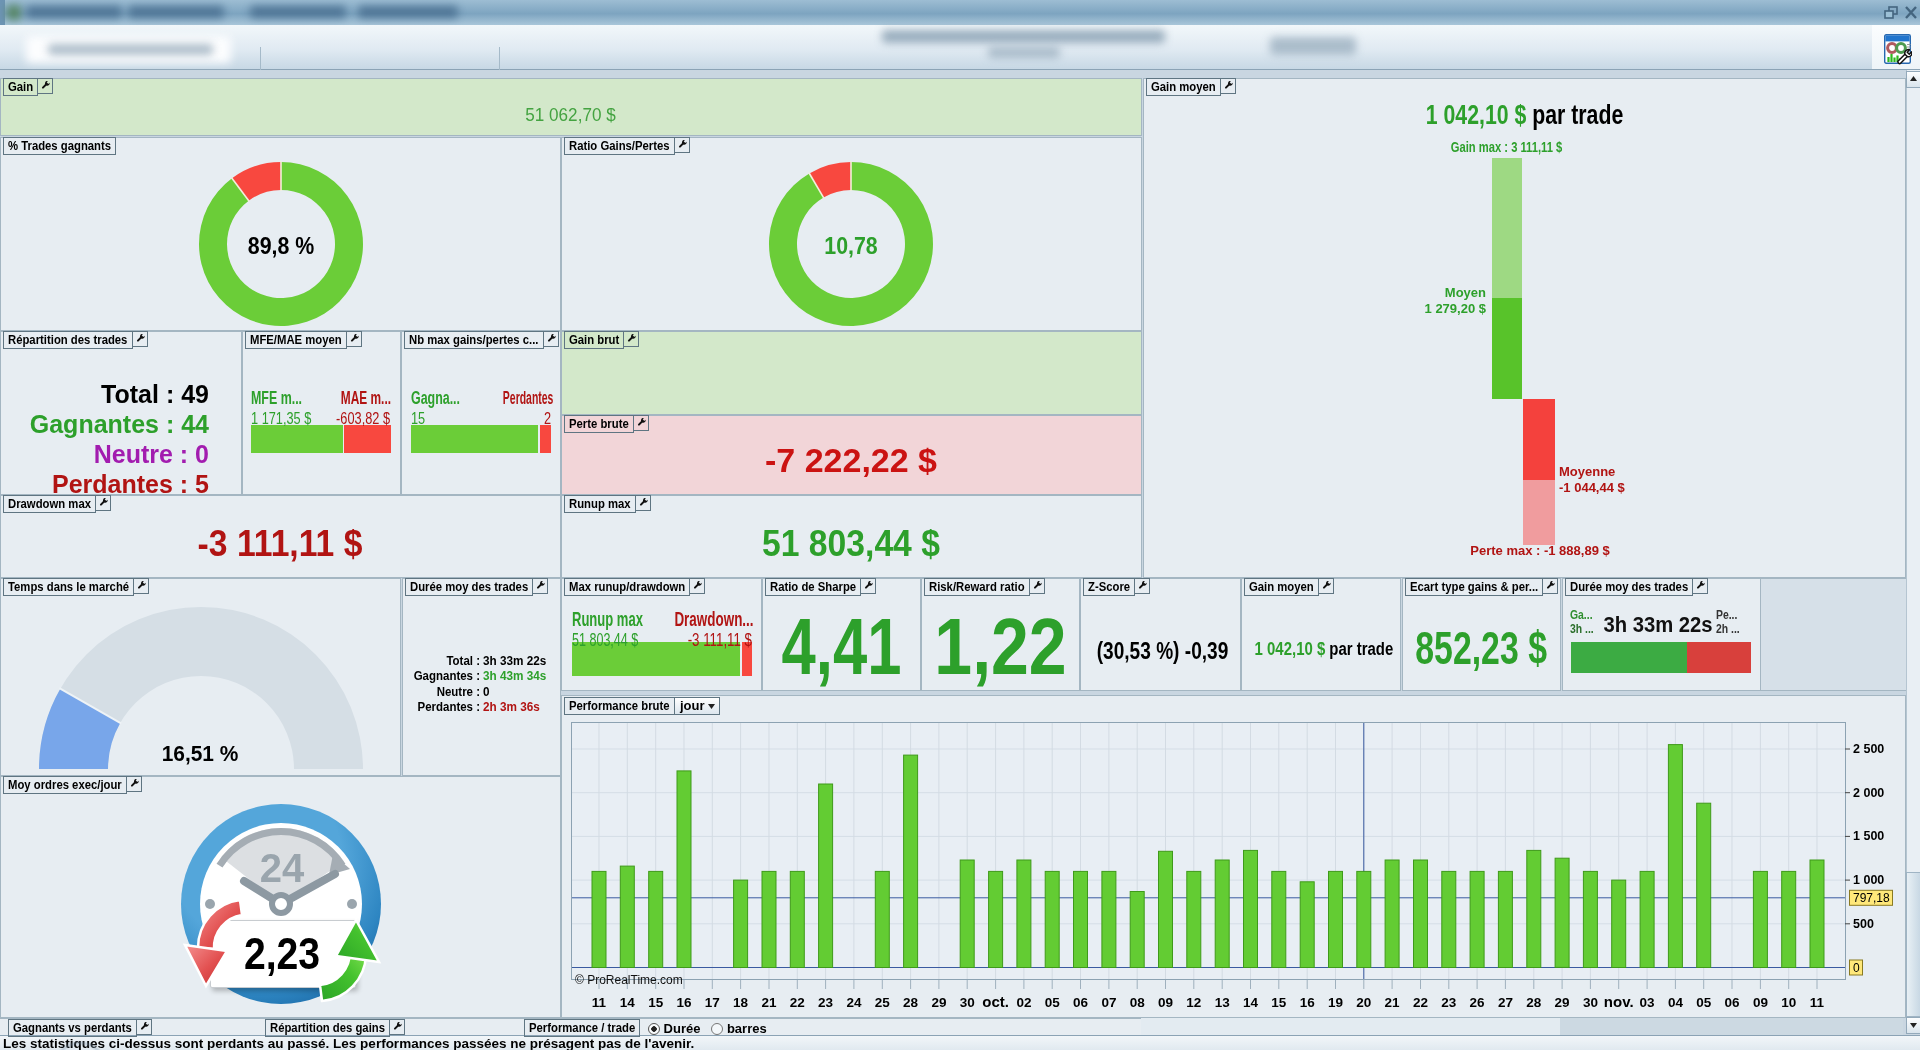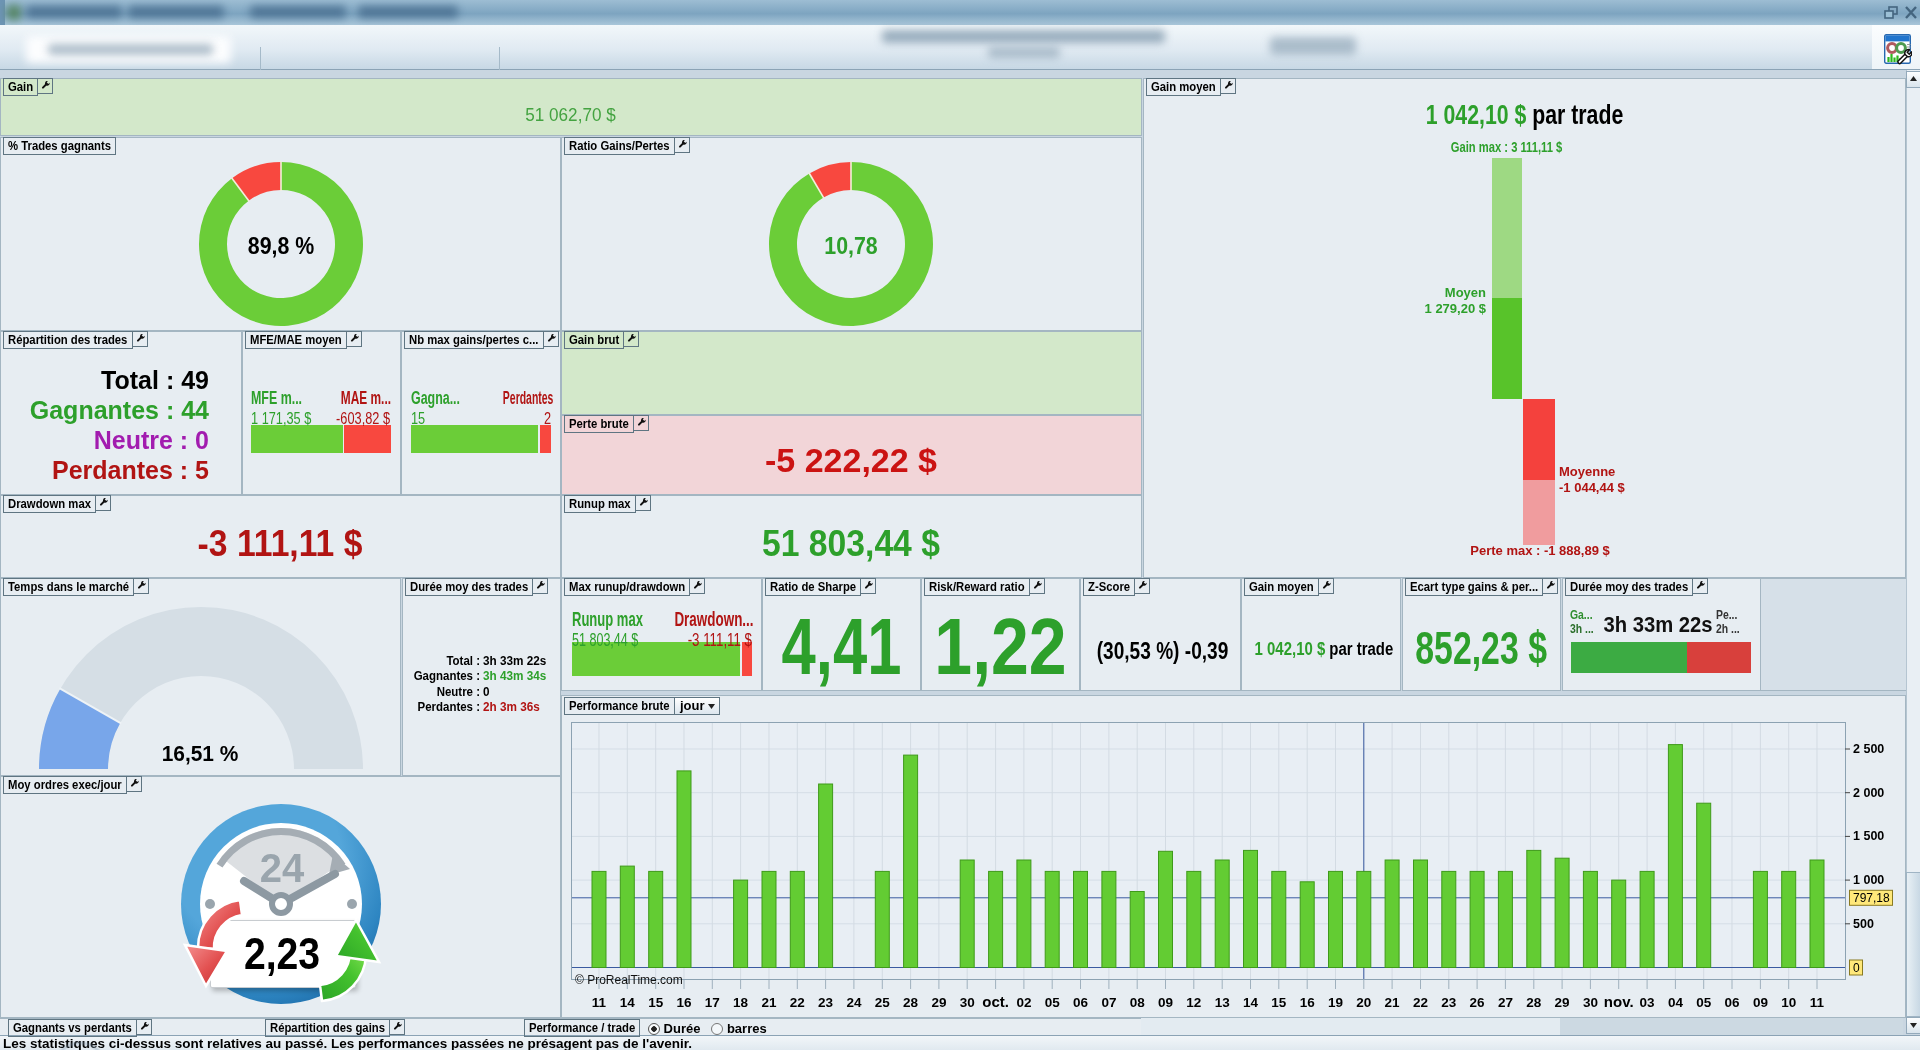--- a/index.html
+++ b/index.html
@@ -72,21 +72,21 @@
       <line x1="57.0" y1="38.4" x2="41.8" y2="12.5" stroke="#f3efdc" stroke-width="1.6"></line>
     </svg>
     <div style="position:absolute;left:767px;top:232px;width:168px;text-align:center;font-size:24px;font-weight:bold;color:#2da02b;line-height:28px;white-space:nowrap;transform:scaleX(0.89);transform-origin:50% 0;z-index:1">10,78</div>
     <div style="position:absolute;left:0px;top:331px;width:240px;height:162px;background:#e7edf2;border:1px solid #a4b6c2;"></div>
     <div style="position:absolute;left:3px;top:331px;white-space:nowrap;z-index:5;"><span style="border:1px solid #5f7582;padding:0px 4px 1px 4px;display:inline-block;font-weight:bold;font-size:13px;vertical-align:top;line-height:15px;color:#000"><span style="display:inline-block;width:137.3px;transform:scaleX(0.87);transform-origin:left center;margin-right:-17.8px">Répartition des trades</span></span><span style="border:1px solid #5f7582;border-left:none;padding:2px 2px 1px 2px;display:inline-block;vertical-align:top;height:11px"><svg width="10" height="11" viewBox="0 0 10 11" style="display:block">
           <g transform="translate(6.2 3.4) rotate(45)">
             <path d="M-1.1 -3.5 A 2.3 2.3 0 1 0 1.1 -3.5 L1.1 -1.8 L-1.1 -1.8 Z" fill="#111"></path>
             <path d="M-1 -1.2 L1 -1.2 L1 4.6 A 1 1 0 0 1 -1 4.6 Z" fill="#111"></path>
           </g>
         </svg></span></div>
-    <div class="abs" style="left:0px;top:365px;width:209px;text-align:right;font-weight:bold;font-size:25px;line-height:30px;white-space:nowrap">
+    <div class="abs" style="left:0px;top:379px;width:209px;text-align:right;font-weight:bold;font-size:25px;line-height:30px;white-space:nowrap">
 <div style="color:#000">Total&nbsp;: 49</div>
 <div style="color:#2da02b">Gagnantes&nbsp;: 44</div>
 <div style="color:#a21caf">Neutre&nbsp;: 0</div>
 <div style="color:#b11413">Perdantes&nbsp;: 5</div>
     </div>
     <div style="position:absolute;left:242px;top:331px;width:157px;height:162px;background:#e7edf2;border:1px solid #a4b6c2;"></div>
     <div style="position:absolute;left:245px;top:331px;white-space:nowrap;z-index:5;"><span style="border:1px solid #5f7582;padding:0px 4px 1px 4px;display:inline-block;font-weight:bold;font-size:13px;vertical-align:top;line-height:15px;color:#000"><span style="display:inline-block;width:105.5px;transform:scaleX(0.87);transform-origin:left center;margin-right:-13.7px">MFE/MAE moyen</span></span><span style="border:1px solid #5f7582;border-left:none;padding:2px 2px 1px 2px;display:inline-block;vertical-align:top;height:11px"><svg width="10" height="11" viewBox="0 0 10 11" style="display:block">
           <g transform="translate(6.2 3.4) rotate(45)">
             <path d="M-1.1 -3.5 A 2.3 2.3 0 1 0 1.1 -3.5 L1.1 -1.8 L-1.1 -1.8 Z" fill="#111"></path>
             <path d="M-1 -1.2 L1 -1.2 L1 4.6 A 1 1 0 0 1 -1 4.6 Z" fill="#111"></path>
@@ -112,21 +112,21 @@
     <div class="abs" style="left:411px;top:425px;width:127px;height:28px;background:#6bcd38"></div>
     <div class="abs" style="left:540px;top:425px;width:11px;height:28px;background:#f8483f"></div>
     <div style="position:absolute;left:561px;top:331px;width:579px;height:82px;background:#d3e8ca;border:1px solid #a4b6c2;"></div>
     <div style="position:absolute;left:564px;top:331px;white-space:nowrap;z-index:5;"><span style="border:1px solid #5f7582;padding:0px 4px 1px 4px;display:inline-block;font-weight:bold;font-size:13px;vertical-align:top;line-height:15px;color:#000"><span style="display:inline-block;width:57.8px;transform:scaleX(0.87);transform-origin:left center;margin-right:-7.5px">Gain brut</span></span><span style="border:1px solid #5f7582;border-left:none;padding:2px 2px 1px 2px;display:inline-block;vertical-align:top;height:11px"><svg width="10" height="11" viewBox="0 0 10 11" style="display:block">
           <g transform="translate(6.2 3.4) rotate(45)">
             <path d="M-1.1 -3.5 A 2.3 2.3 0 1 0 1.1 -3.5 L1.1 -1.8 L-1.1 -1.8 Z" fill="#111"></path>
             <path d="M-1 -1.2 L1 -1.2 L1 4.6 A 1 1 0 0 1 -1 4.6 Z" fill="#111"></path>
           </g>
         </svg></span></div>
     <div style="position:absolute;left:561px;top:415px;width:579px;height:78px;background:#f2d5d8;border:1px solid #a4b6c2;"></div>
-    <div style="position:absolute;left:561px;top:441px;width:580px;text-align:center;font-size:34px;font-weight:bold;color:#cb1312;line-height:38px;white-space:nowrap;transform:scaleX(1.0);transform-origin:50% 0;z-index:1">-5 222,22 $</div>
+    <div style="position:absolute;left:561px;top:441px;width:580px;text-align:center;font-size:34px;font-weight:bold;color:#cb1312;line-height:38px;white-space:nowrap;transform:scaleX(1.0);transform-origin:50% 0;z-index:1">-7 222,22 $</div>
     <div style="position:absolute;left:564px;top:415px;white-space:nowrap;z-index:5;"><span style="border:1px solid #5f7582;padding:0px 4px 1px 4px;display:inline-block;font-weight:bold;font-size:13px;vertical-align:top;line-height:15px;color:#000"><span style="display:inline-block;width:68.6px;transform:scaleX(0.87);transform-origin:left center;margin-right:-8.9px">Perte brute</span></span><span style="border:1px solid #5f7582;border-left:none;padding:2px 2px 1px 2px;display:inline-block;vertical-align:top;height:11px"><svg width="10" height="11" viewBox="0 0 10 11" style="display:block">
           <g transform="translate(6.2 3.4) rotate(45)">
             <path d="M-1.1 -3.5 A 2.3 2.3 0 1 0 1.1 -3.5 L1.1 -1.8 L-1.1 -1.8 Z" fill="#111"></path>
             <path d="M-1 -1.2 L1 -1.2 L1 4.6 A 1 1 0 0 1 -1 4.6 Z" fill="#111"></path>
           </g>
         </svg></span></div>
     <div style="position:absolute;left:0px;top:495px;width:559px;height:81px;background:#e7edf2;border:1px solid #a4b6c2;"></div>
     <div style="position:absolute;left:0px;top:523px;width:560px;text-align:center;font-size:37px;font-weight:bold;color:#b11413;line-height:41px;white-space:nowrap;transform:scaleX(0.91);transform-origin:50% 0;z-index:1">-3 111,11 $</div>
     <div style="position:absolute;left:3px;top:495px;white-space:nowrap;z-index:5;"><span style="border:1px solid #5f7582;padding:0px 4px 1px 4px;display:inline-block;font-weight:bold;font-size:13px;vertical-align:top;line-height:15px;color:#000"><span style="display:inline-block;width:95.4px;transform:scaleX(0.87);transform-origin:left center;margin-right:-12.4px">Drawdown max</span></span><span style="border:1px solid #5f7582;border-left:none;padding:2px 2px 1px 2px;display:inline-block;vertical-align:top;height:11px"><svg width="10" height="11" viewBox="0 0 10 11" style="display:block">
           <g transform="translate(6.2 3.4) rotate(45)">
@@ -513,21 +513,21 @@
             <path d="M-1 -1.2 L1 -1.2 L1 4.6 A 1 1 0 0 1 -1 4.6 Z" fill="#111"></path>
           </g>
         </svg></span></div>
     <div style="position:absolute;left:524px;top:1019px;white-space:nowrap;z-index:5;"><span style="border:1px solid #5f7582;padding:0px 4px 1px 4px;display:inline-block;font-weight:bold;font-size:13px;vertical-align:top;line-height:15px;color:#000"><span style="display:inline-block;width:122.1px;transform:scaleX(0.87);transform-origin:left center;margin-right:-15.9px">Performance / trade</span></span></div>
     <div class="abs" style="left:648px;top:1021px;font-size:13px;font-weight:bold;color:#000;z-index:5;white-space:nowrap">
 <span style="display:inline-block;width:10px;height:10px;border-radius:50%;border:1px solid #555;background:radial-gradient(circle at 50% 50%, #222 0 2.5px, #f8fbfd 3px);vertical-align:-2px"></span> Durée
 &nbsp;&nbsp;<span style="display:inline-block;width:10px;height:10px;border-radius:50%;border:1px solid #777;background:#f4f8fb;vertical-align:-2px"></span> barres</div>
     <div class="abs" style="left:1141px;top:1018px;width:419px;height:17px;background:#e3ebf1"></div>
     <div class="abs" style="left:1560px;top:1018px;width:343px;height:17px;background:#ccd9e2"></div>
     <div class="abs" style="left:0;top:1035px;width:1920px;height:15px;background:linear-gradient(#f2f6f9,#dfe8ef);border-top:1px solid #8ba3b5"></div>
-    <div class="abs" style="left:3px;top:1036px;font-size:13.5px;font-weight:bold;color:#000">Les statistiques ci-dessus sont relatives au passé. Les performances passées ne présagent pas de l'avenir.</div>
+    <div class="abs" style="left:3px;top:1036px;font-size:13.5px;font-weight:bold;color:#000">Les statistiques ci-dessus sont perdants au passé. Les performances passées ne présagent pas de l'avenir.</div>
     <div class="abs" style="left:53px;top:1042px;width:50px;height:50px;border-radius:50%;border:2px solid #7e95aa;opacity:.55;filter:blur(1px)"></div>
     <div class="abs" style="left:1906px;top:70px;width:14px;height:964px;background:#e9eff4;border-left:1px solid #b5c5d1"></div>
     <div class="abs" style="left:1906px;top:71px;width:13px;height:15px;background:linear-gradient(#fdfeff,#d9e4ec);border:1px solid #93a9ba"><svg width="13" height="15" viewBox="0 0 13 15">
         <path d="M3 9h7L6.5 4z" fill="#222"></path>
       </svg></div>
     <div class="abs" style="left:1906px;top:1017px;width:13px;height:15px;background:linear-gradient(#fdfeff,#d9e4ec);border:1px solid #93a9ba"><svg width="13" height="15" viewBox="0 0 13 15">
         <path d="M3 5h7L6.5 10z" fill="#222"></path>
       </svg></div>
     <div class="abs" style="left:1906px;top:872px;width:13px;height:143px;background:linear-gradient(90deg,#e8f0f5,#c8d8e4);border:1px solid #9fb4c4"></div>
   </div>

